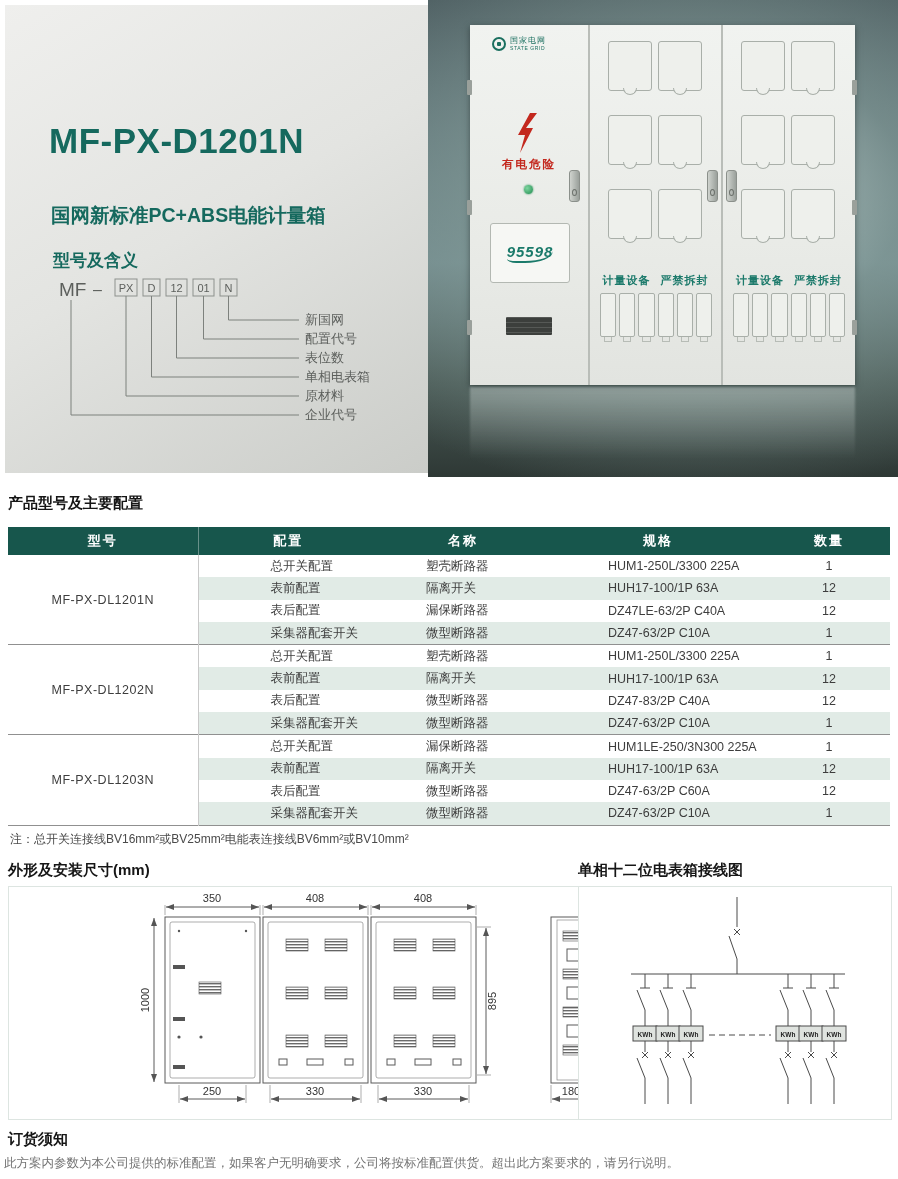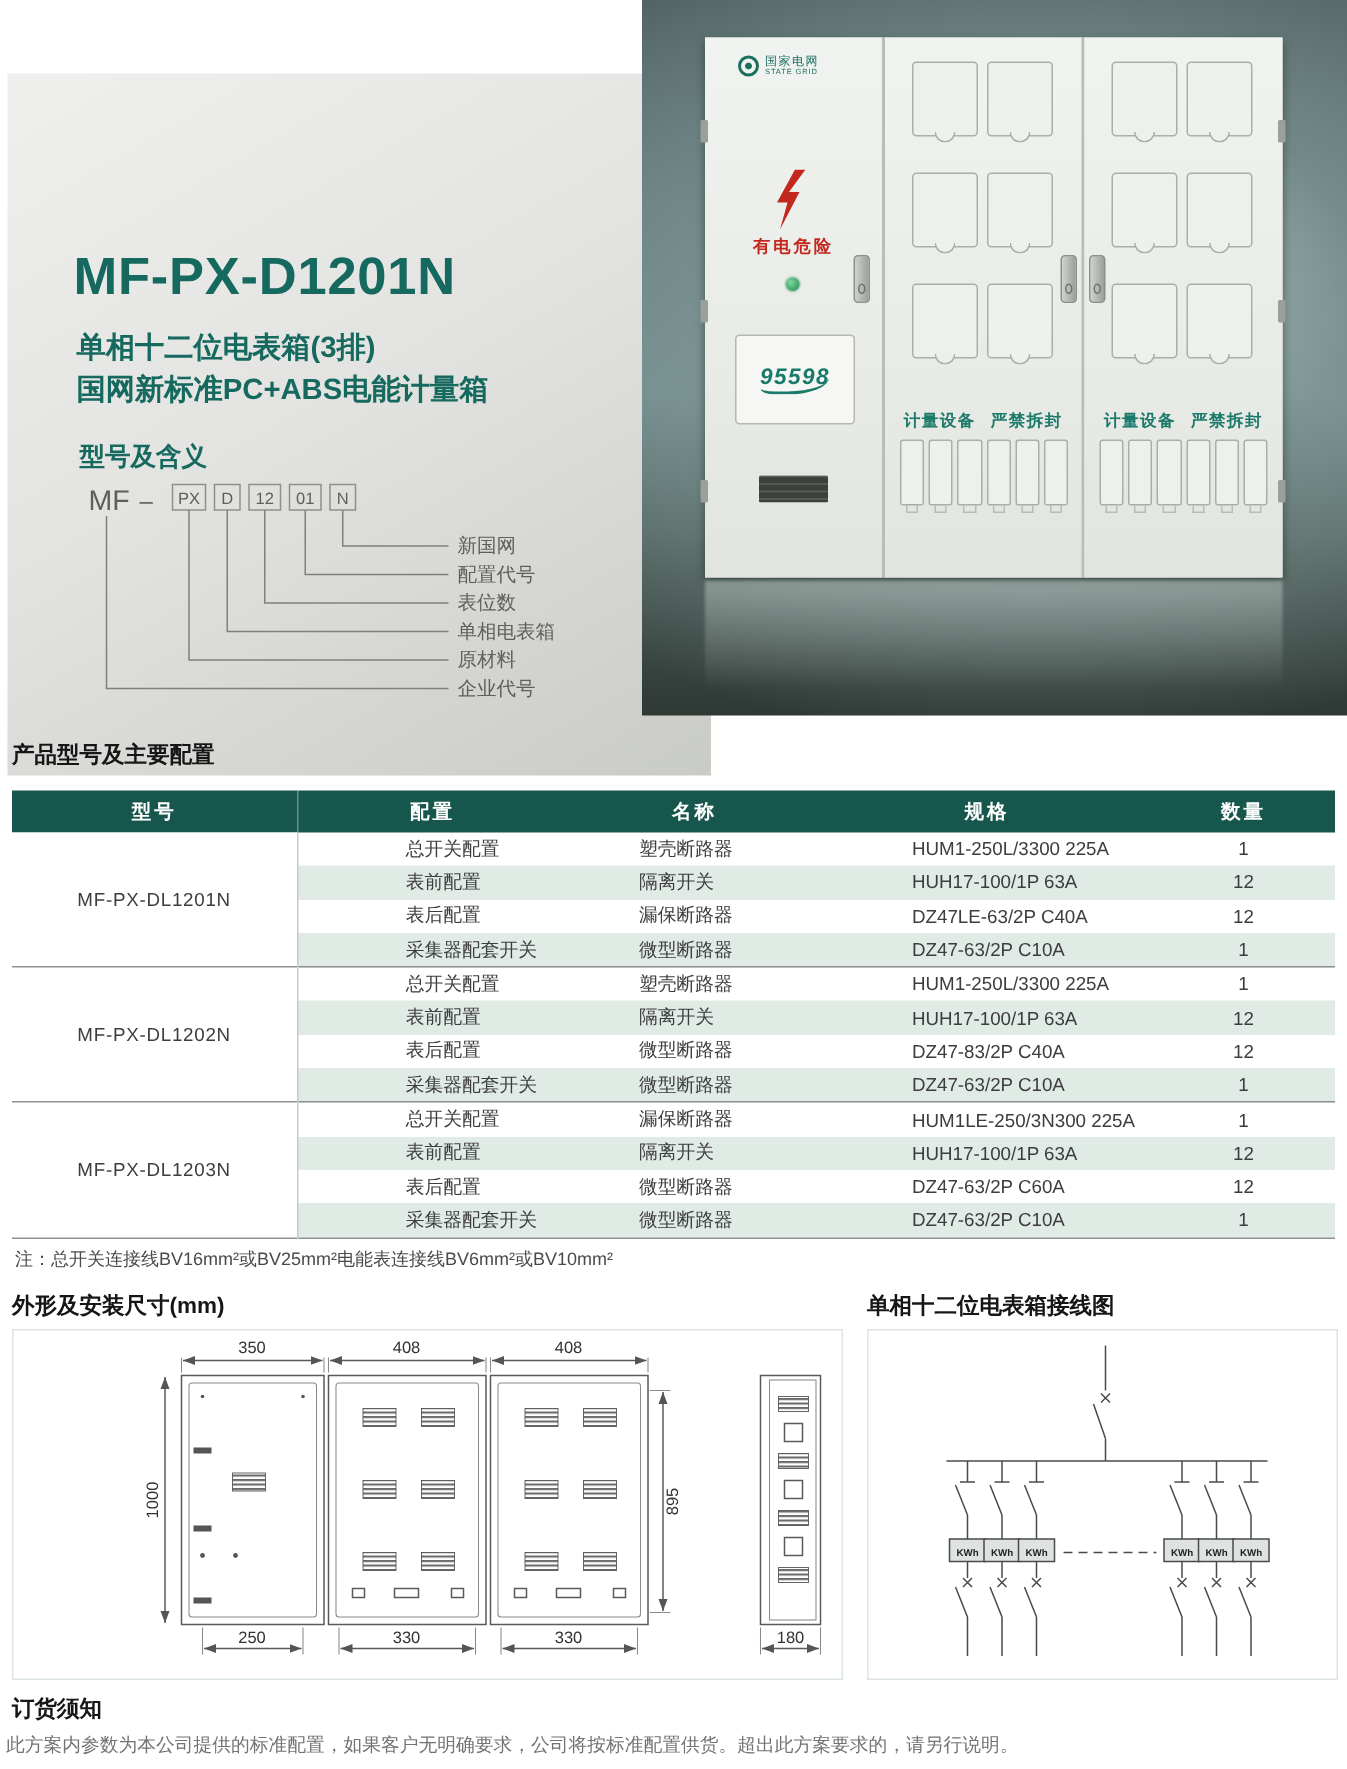--- a/index.html
+++ b/index.html
@@ -1,21 +1,21 @@
 <!DOCTYPE html>
 <html><head>
 <meta charset="utf-8">
 <style>
   html,body{margin:0;padding:0;background:#fff;}
   body{font-family:"Liberation Sans","DejaVu Sans",sans-serif;-webkit-font-smoothing:antialiased;}
   #page{position:relative;width:898px;height:1179px;background:#fff;overflow:hidden;}
 
   
   .hero-left{position:absolute;left:5px;top:5px;width:469px;height:468px;
-    background:linear-gradient(150deg,#efefed 0%,#e3e4e1 45%,#c9cbc7 100%);margin-top:44px;}
+    background:linear-gradient(150deg,#efefed 0%,#e3e4e1 45%,#c9cbc7 100%);}
   .prod-title{position:absolute;left:44px;top:116px;font-size:35px;font-weight:800;color:#15695e;letter-spacing:.5px;}
   .prod-sub{position:absolute;left:46px;font-size:19.5px;font-weight:700;color:#15695e;}
   .sub1{top:169px;}
   .sub2{top:197px;}
   .model-heading{position:absolute;left:48px;top:244px;font-size:17px;font-weight:700;color:#15695e;}
   .model-svg{position:absolute;left:42px;top:268px;}
   .model-svg text{fill:#5c5f5c;}
   .model-svg .code-box{fill:none;stroke:#8d918d;stroke-width:1;}
   .model-svg .wire{fill:none;stroke:#7d817d;stroke-width:1;}
 
@@ -73,42 +73,41 @@
   .cfg-table .c2{padding-left:48px;}
   .cfg-table .c3{padding-left:60px;}
   .cfg-table .c4{text-align:center;}
   .cfg-table tr.alt td:not(.model-cell){background:#e1ebe6;}
   .cfg-table tr.group-start td{border-top:1px solid #909090;}
   .cfg-table tbody{border-bottom:1px solid #909090;}
   .table-note{position:absolute;left:10px;top:831px;font-size:12px;color:#4a4a4a;}
 
   
   .draw-panel{position:absolute;background:#fff;border:1px solid #dde5e1;}
-  .dims-panel{left:8px;top:886px;width:552px;height:232px;}
+  .dims-panel{left:8px;top:886px;width:552px;height:232px;padding-left:44px;}
   .wiring-panel{left:578px;top:886px;width:312px;height:232px;}
   .draw-panel svg{display:block;}
   .dline{stroke:#5a5a5a;stroke-width:1;fill:none;}
   .dthin{stroke:#8a8a8a;stroke-width:.7;fill:none;}
   .dtext{font-size:11px;fill:#333;}
   .wline{stroke:#4a4a4a;stroke-width:1;fill:none;}
   .kwh-box{fill:#dfe3df;stroke:#4a4a4a;stroke-width:1;}
   .kwh-text{font-size:6.5px;font-weight:700;fill:#222;}
 
   
   .order-title{left:8px;top:1130px;}
   .order-text{position:absolute;left:4px;top:1155px;width:860px;font-size:12.5px;color:#737373;}
 </style>
 </head>
 <body>
 
 <div id="page">
 
   <div class="hero-left">
     <div class="prod-title">MF-PX-D1201N</div>
-    <div class="prod-sub sub1">单相十二位电表箱(3排)</div>
     <div class="prod-sub sub2">国网新标准PC+ABS电能计量箱</div>
     <div class="model-heading">型号及含义</div>
 
     <svg class="model-svg" width="350" height="158" viewBox="0 0 350 158">
       <text x="12" y="23" font-size="19">MF</text>
       <text x="46" y="22" font-size="16">–</text>
       <rect class="code-box" x="68" y="6" width="22" height="17"></rect>
       <text x="79" y="19" font-size="11" text-anchor="middle">PX</text>
       <rect class="code-box" x="96" y="6" width="17" height="17"></rect>
       <text x="104.5" y="19" font-size="11" text-anchor="middle">D</text>

